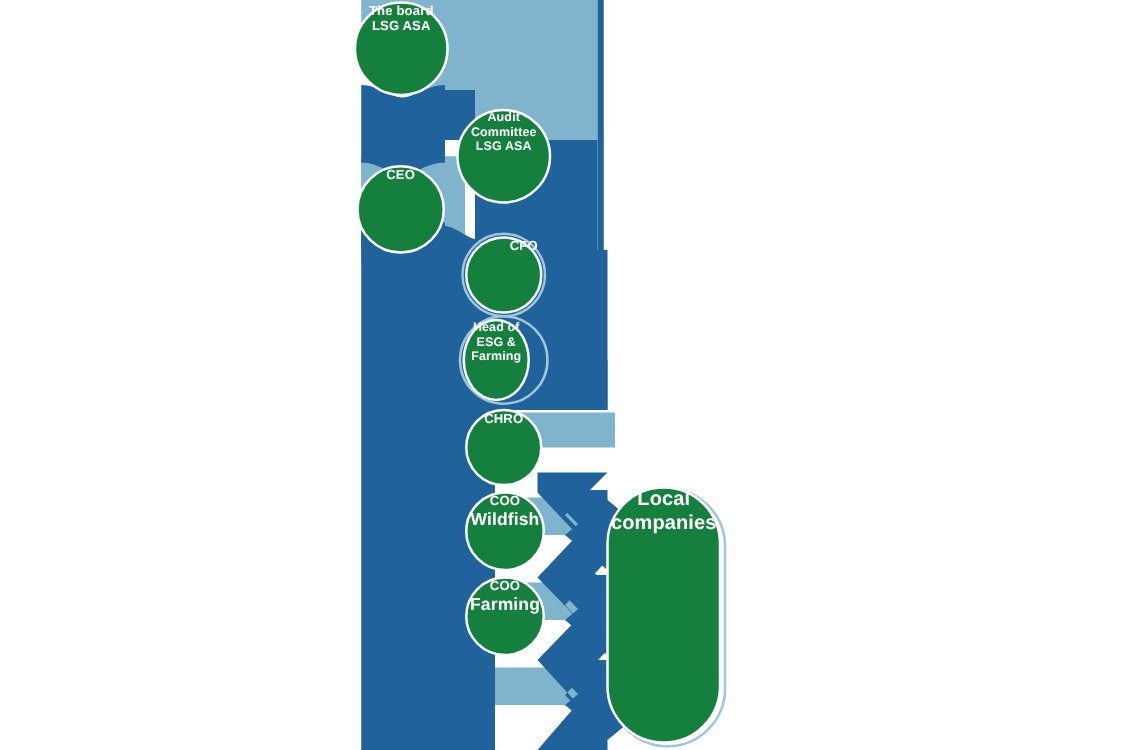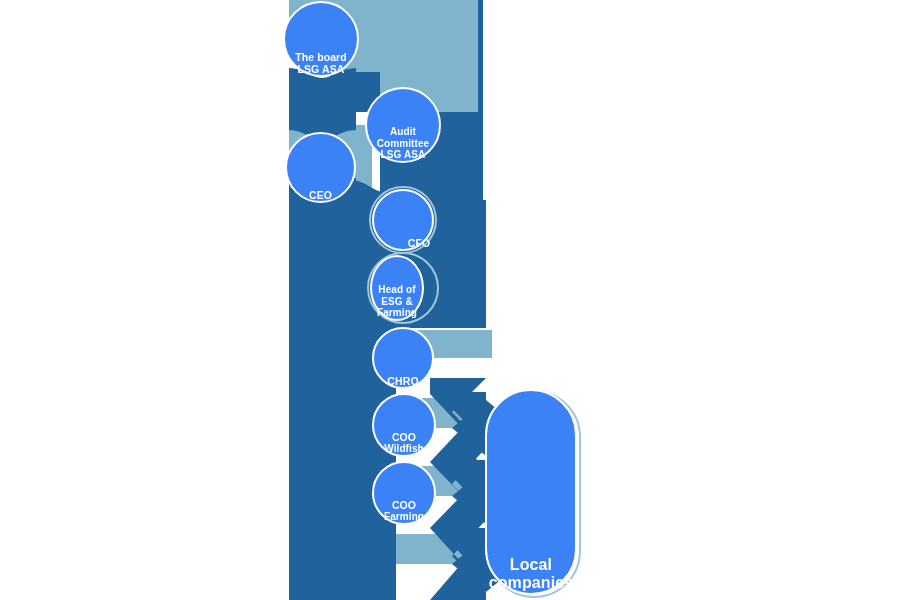--- a/index.html
+++ b/index.html
@@ -31,45 +31,45 @@
     position: absolute;
     top: 0;
     left: 0;
     width: 900px;
     height: 600px;
   }
   .node {
     position: absolute;
     box-sizing: border-box;
     display: flex;
-    align-items: flex-end;
+    align-items: flex-start;
     justify-content: center;
     text-align: center;
     color: #ffffff;
-    background: #3b82f6;
+    background: #15803d;
     border: 2px solid #ffffff;
     font-family: "Liberation Sans", sans-serif;
     font-weight: bold;
     line-height: 1.16;
     letter-spacing: 0.1px;
     -webkit-font-smoothing: antialiased;
   }
   .node.circle {
     border-radius: 50%;
   }
   .node.pill {
     border-radius: 60px;
   }
   .node-text {
     display: block;
     padding: 0 3px;
   }
   .node-sub {
     display: block;
-    font-size: 10px;
+    font-size: 14px;
     font-weight: bold;
     padding: 0 2px;
   }
   .t-board   { font-size: 10.5px; }
   .t-audit   { font-size: 10px; }
   .t-ceo     { font-size: 10.5px; }
   .t-cfo     { font-size: 10.5px; padding-left: 32px; }
   .t-esg     { font-size: 10px; }
   .t-chro    { font-size: 10.5px; }
   .t-coo     { font-size: 10.5px; }

